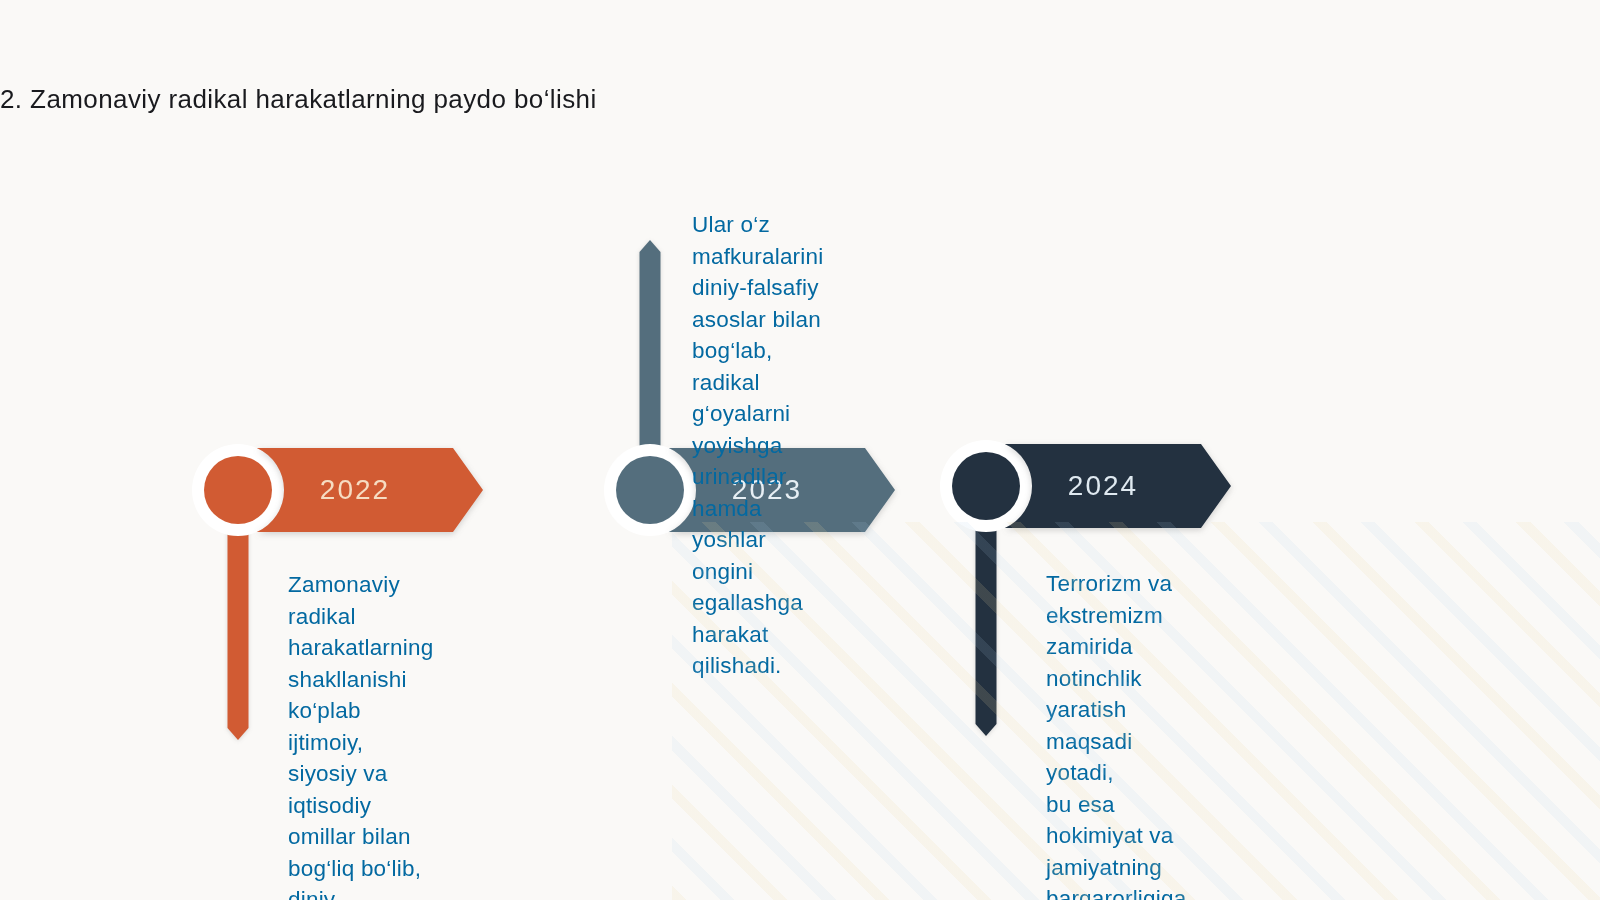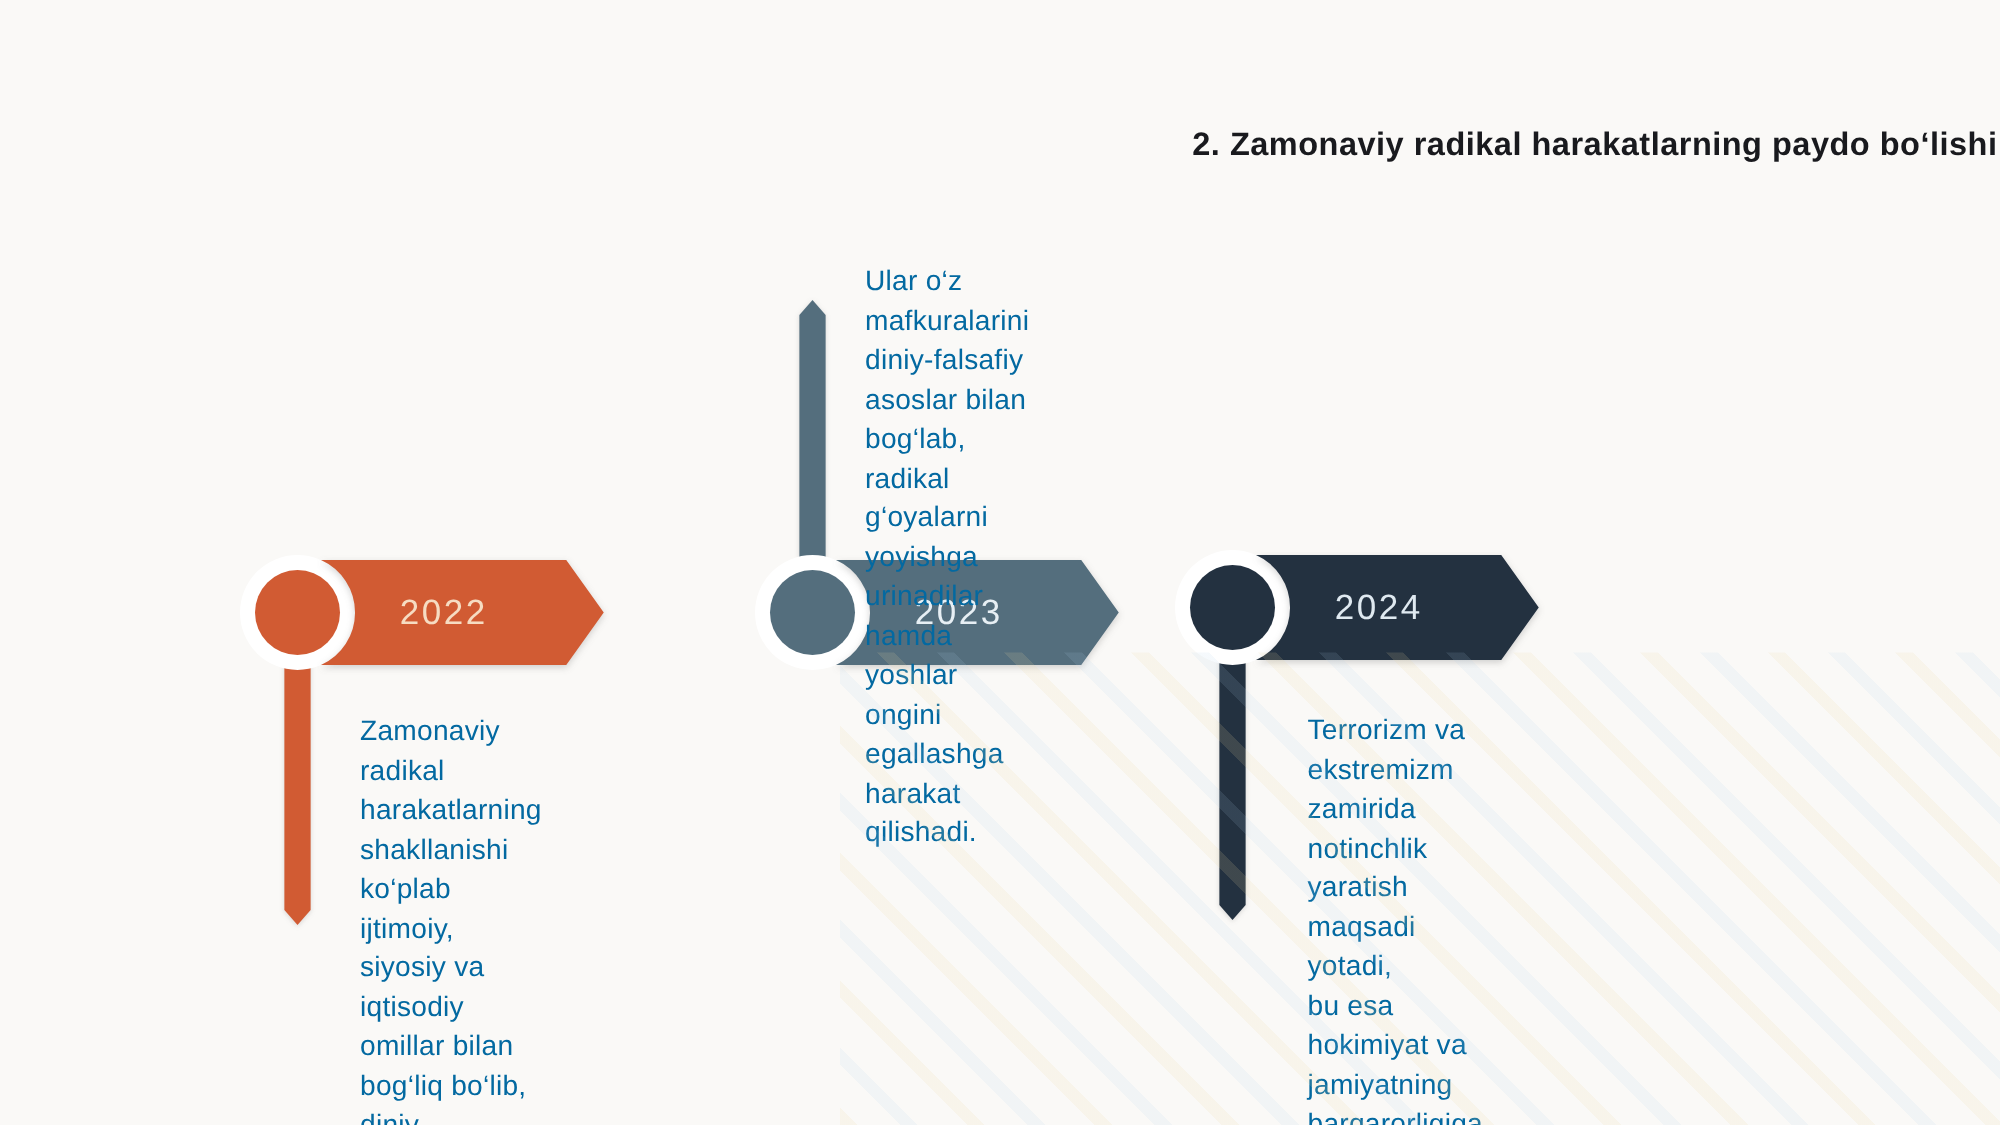--- a/index.html
+++ b/index.html
@@ -10,22 +10,22 @@
   }
   
   .canvas::after {
     content:""; position:absolute; right:0; bottom:0; width:58%; height:42%;
     background:repeating-linear-gradient(45deg,
       rgba(236,215,160,0.14) 0 10px, rgba(255,255,255,0) 10px 34px,
       rgba(176,208,234,0.12) 34px 44px, rgba(255,255,255,0) 44px 72px);
     pointer-events:none;
   }
   .title {
-    position:absolute; top:84px; left:0; width:1582px; margin:16px;
-    text-align:right; font-size:26px; font-weight:700;
+    position:absolute; top:84px; left:0; width:1582px; margin:0;
+    text-align:left; font-size:26px; font-weight:400;
     color:#191a1e; letter-spacing:0.4px;
   }
   .milestone { position:absolute; left:0; top:0; }
   svg.marker { position:absolute; overflow:visible; }
   .m1 svg.marker { left:188px; top:440px; }
   .m2 svg.marker { left:600px; top:230px; }
   .m3 svg.marker { left:936px; top:436px; }
   .banner { filter:drop-shadow(0 2px 3px rgba(60,60,60,0.22)); }
   .stem   { filter:drop-shadow(0 1px 2px rgba(60,60,60,0.18)); }
   .year   {

